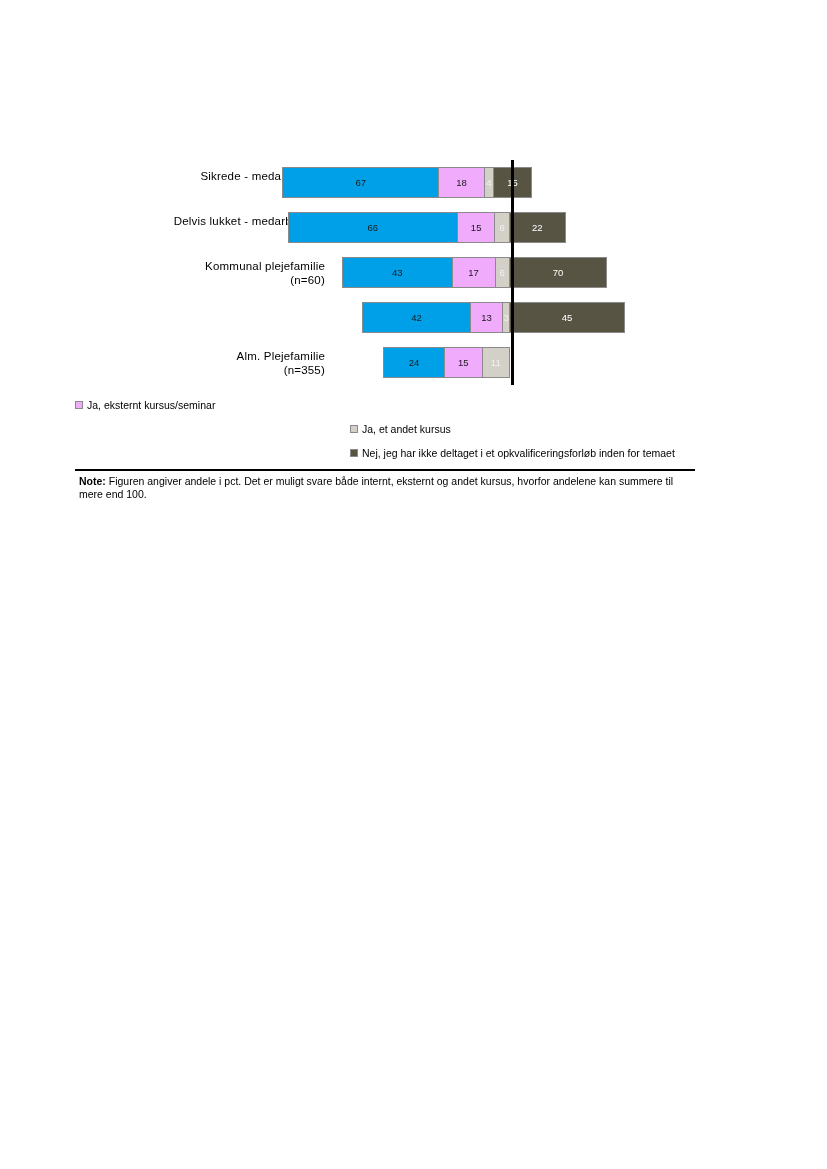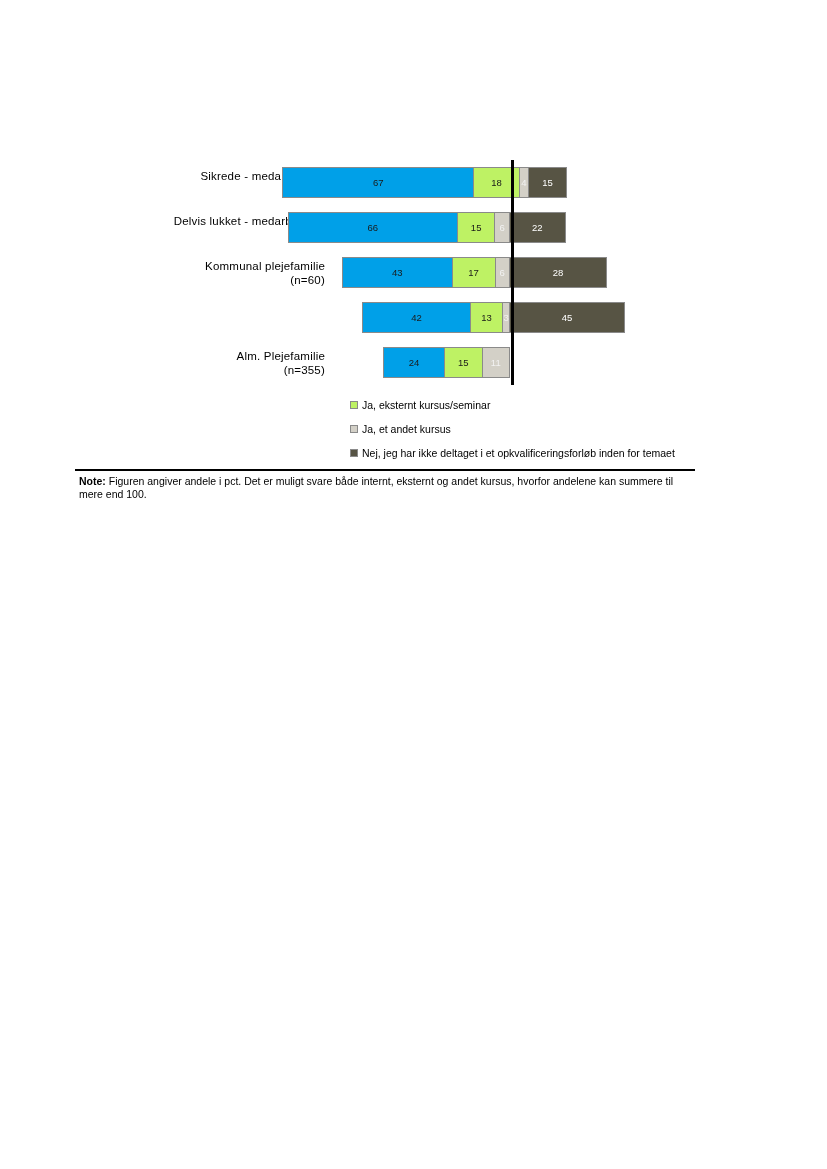--- a/index.html
+++ b/index.html
@@ -80,21 +80,21 @@
     display: flex;
     align-items: center;
     justify-content: center;
     font-size: 9.5px;
     overflow: hidden;
     white-space: nowrap;
   }
   .seg:first-child { margin-left: 0; }
 
   .seg-0 { background: #00A0E8; color: #1a1a1a; }
-  .seg-1 { background: #bef264; color: #1a1a1a; }
+  .seg-1 { background: #f0abfc; color: #1a1a1a; }
   .seg-2 { background: #D3D0C7; color: #f2f2f2; }
   .seg-3 { background: #575444; color: #ffffff; }
 
   .axis-line {
     position: absolute;
     top: 0;
     width: 3px;
     height: 225px;
     background: #000000;
     z-index: 5;
@@ -119,21 +119,21 @@
   .legend-swatch {
     width: 8px;
     height: 8px;
     margin-right: 4px;
     border: 1px solid #8a8a8a;
     box-sizing: border-box;
     flex: 0 0 auto;
   }
 
   .leg-pad-0 { margin-left: 275px; }
-  .leg-pad-1 { margin-left: 275px; }
+  .leg-pad-1 { }
   .leg-pad-2 { margin-left: 275px; }
   .leg-pad-3 { margin-left: 275px; }
 
   
   .note-rule-top {
     position: absolute;
     left: 0;
     top: 309px;
     width: 620px;
     height: 2px;
@@ -159,21 +159,21 @@
 
     <div class="plot">
       <div class="axis-line" id="axis-line" style="left: 436px;"></div>
       <div id="rows-container">
           <div class="row" style="top: 0px;">
             <div class="cat-label">
               <span>Sikrede - medarbejdere</span>
               <span>(n=27)</span>
             </div>
             <div class="bar" style="left: 207.38px;">
-              <div class="seg seg-0" style="width: 192px;">
+              <div class="seg seg-0" style="width: 157px;">
                 <span>67</span>
               </div>
               <div class="seg seg-1" style="width: 46.44px;">
                 <span>18</span>
               </div>
               <div class="seg seg-2" style="width: 10.32px;">
                 <span>4</span>
               </div>
               <div class="seg seg-3" style="width: 38.7px;">
                 <span>15</span>
@@ -209,21 +209,21 @@
               <div class="seg seg-0" style="width: 110.94px;">
                 <span>43</span>
               </div>
               <div class="seg seg-1" style="width: 43.86px;">
                 <span>17</span>
               </div>
               <div class="seg seg-2" style="width: 15.48px;">
                 <span>6</span>
               </div>
               <div class="seg seg-3" style="width: 98.04px;">
-                <span>28</span>
+                <span>70</span>
               </div>
             </div>
           </div>
           <div class="row" style="top: 135px;">
             <div class="bar" style="left: 287.36px;">
               <div class="seg seg-0" style="width: 108.36px;">
                 <span>42</span>
               </div>
               <div class="seg seg-1" style="width: 33.54px;">
                 <span>13</span>

